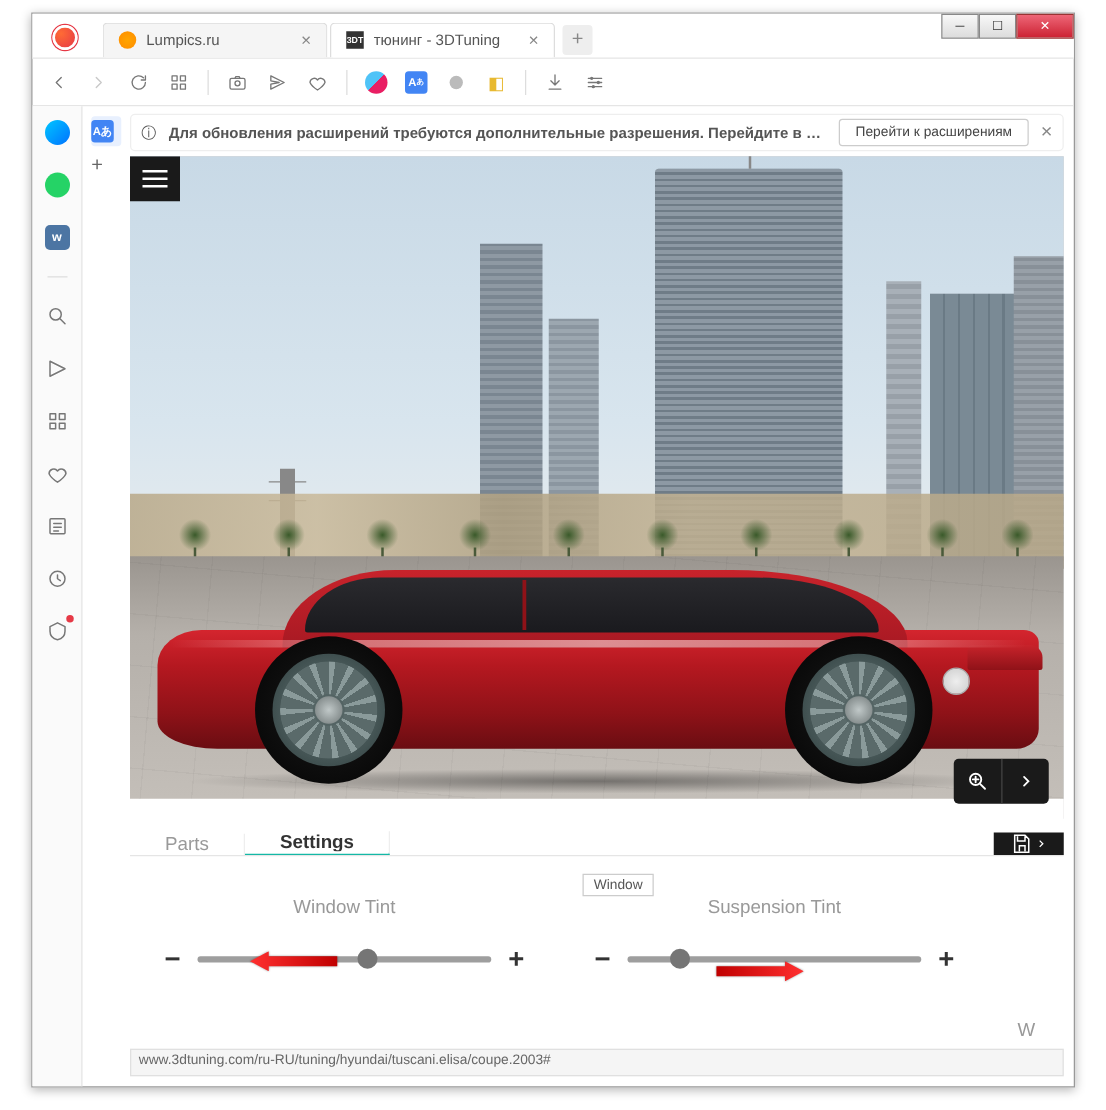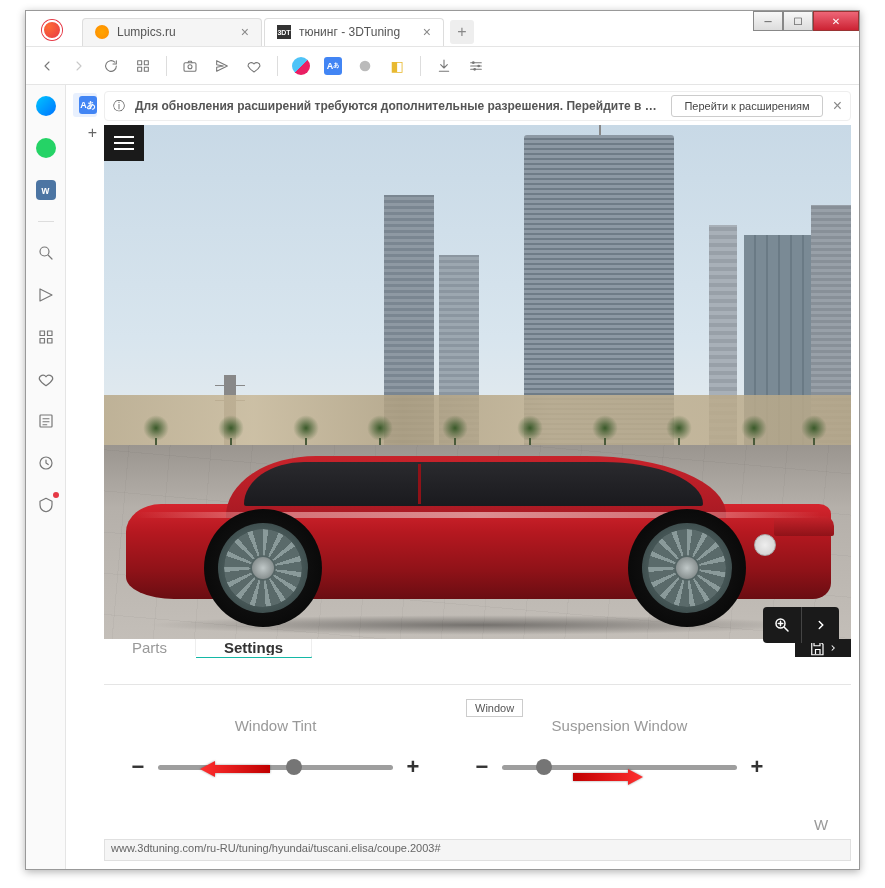--- a/index.html
+++ b/index.html
@@ -39,21 +39,21 @@
 .sidebar { position:absolute; left:0; top:74px; width:40px; bottom:0; background:#fafafa; border-right:1px solid #e5e5e5; display:flex; flex-direction:column; align-items:center; padding-top:10px; gap:20px; }
 .side-icon { width:22px; height:22px; display:flex; align-items:center; justify-content:center; color:#888; font-size:16px; cursor:pointer; position:relative; }
 .messenger { width:20px; height:20px; background:linear-gradient(135deg,#00c6ff,#0072ff); border-radius:50%; }
 .whatsapp { width:20px; height:20px; background:#25d366; border-radius:50%; }
 .vk { width:20px; height:20px; background:#4c75a3; border-radius:4px; color:#fff; font-size:10px; font-weight:bold; display:flex; align-items:center; justify-content:center; }
 .side-sep { width:16px; height:1px; background:#ddd; }
 .red-dot::after { content:''; position:absolute; top:-2px; right:-2px; width:6px; height:6px; background:#e63946; border-radius:50%; }
 
 
 .workspace { position:absolute; left:40px; top:74px; width:38px; display:flex; flex-direction:column; align-items:center; padding-top:8px; gap:4px; }
-.ws-tab { width:24px; height:24px; display:flex; align-items:center; justify-content:flex-end; border-radius:3px; cursor:pointer; }
+.ws-tab { width:24px; height:24px; display:flex; align-items:center; justify-content:flex-start; border-radius:3px; cursor:pointer; }
 .ws-tab.active { background:#e8f0fe; }
 .ws-badge { width:18px; height:18px; background:#4285f4; border-radius:3px; color:#fff; font-size:9px; font-weight:bold; display:flex; align-items:center; justify-content:center; }
 .ws-plus { color:#666; font-size:16px; }
 
 
 .infobar { position:absolute; left:78px; top:80px; right:8px; height:30px; display:flex; align-items:center; gap:10px; padding:0 8px; font-size:12px; color:#555; background:#fff; border:1px solid #eee; border-radius:4px; }
 .infobar-btn { padding:4px 12px; border:1px solid #ccc; border-radius:3px; background:#fff; font-size:11px; color:#444; cursor:pointer; }
 .infobar-text { flex:1; overflow:hidden; text-overflow:ellipsis; white-space:nowrap;font-weight:bold; }
 .infobar-close { color:#888; font-size:16px; cursor:pointer; }
 
@@ -105,21 +105,21 @@
 .hamburger { position:absolute; top:0; left:0; width:40px; height:36px; background:#1a1a1a; display:flex; flex-direction:column; justify-content:center; align-items:center; gap:4px; cursor:pointer; z-index:5; }
 .hamburger span { width:20px; height:2px; background:#fff; }
 
 
 .vp-controls { position:absolute; right:12px; bottom:12px; display:flex; flex-direction:column; gap:8px; z-index:5; }
 .vp-btn-group { display:flex; background:#1a1a1a; border-radius:4px; overflow:hidden; }
 .vp-btn { width:38px; height:36px; display:flex; align-items:center; justify-content:center; color:#fff; font-size:16px; cursor:pointer; }
 .vp-btn + .vp-btn { border-left:1px solid #444; }
 
 
-.tabs-row { position:absolute; left:78px; top:628px; right:8px; height:46px; display:flex; align-items:flex-start; background:#fff; border-bottom:1px solid #e5e5e5; }
+.tabs-row { position:absolute; left:78px; top:628px; right:8px; height:46px; display:flex; align-items:flex-end; background:#fff; border-bottom:1px solid #e5e5e5; }
 .content-tab { padding:0 28px; display:flex; align-items:center; font-size:15px; color:#999; cursor:pointer; border-right:1px solid #eee; position:relative; }
 .content-tab.active { color:#333; font-weight:600; border-bottom:2px solid #14b8a6; }
 .content-tab.active::after { content:''; position:absolute; bottom:-1px; left:0; right:0; height:2px; background:#fff; }
 .save-btn { margin-left:auto; width:56px; display:flex; align-items:center; justify-content:center; gap:2px; background:#1a1a1a; color:#fff; cursor:pointer; }
 .close-tooltip { position:absolute; left:440px; top:688px; background:#fff; border:1px solid #ccc; padding:2px 8px; font-size:11px; color:#555; z-index:10; }
 
 
 .settings { position:absolute; left:78px; top:690px; right:8px; bottom:30px; background:#fff; display:flex; padding:16px 0 0; }
 .setting-block { flex:1; padding:0 24px; text-align:center; }
 .setting-block + .setting-block { border-left:1px solid transparent; }
@@ -405,21 +405,21 @@
                 </defs>
                 <path d="M70 4 L15 4 L15 0 L0 8 L15 16 L15 12 L70 12 Z" fill="url(#rg1)"></path>
               </svg>
           </div>
         </div>
         <div class="slider-sign">+</div>
       </div>
     </div>
 
     <div class="setting-block">
-      <div class="setting-label">Suspension Window</div>
+      <div class="setting-label">Suspension Tint</div>
       <div class="slider-row">
         <div class="slider-sign">−</div>
         <div class="slider-track">
           <div class="slider-thumb" style="left:18%"></div>
           <div class="arrow-red" style="left:30%;top:4px">
             <svg width="70" height="16" viewBox="0 0 70 16">
                 <defs>
                   <linearGradient id="rg2">
                     <stop offset="0%" stop-color="#c00000"></stop>
                     <stop offset="100%" stop-color="#ff3030"></stop>

